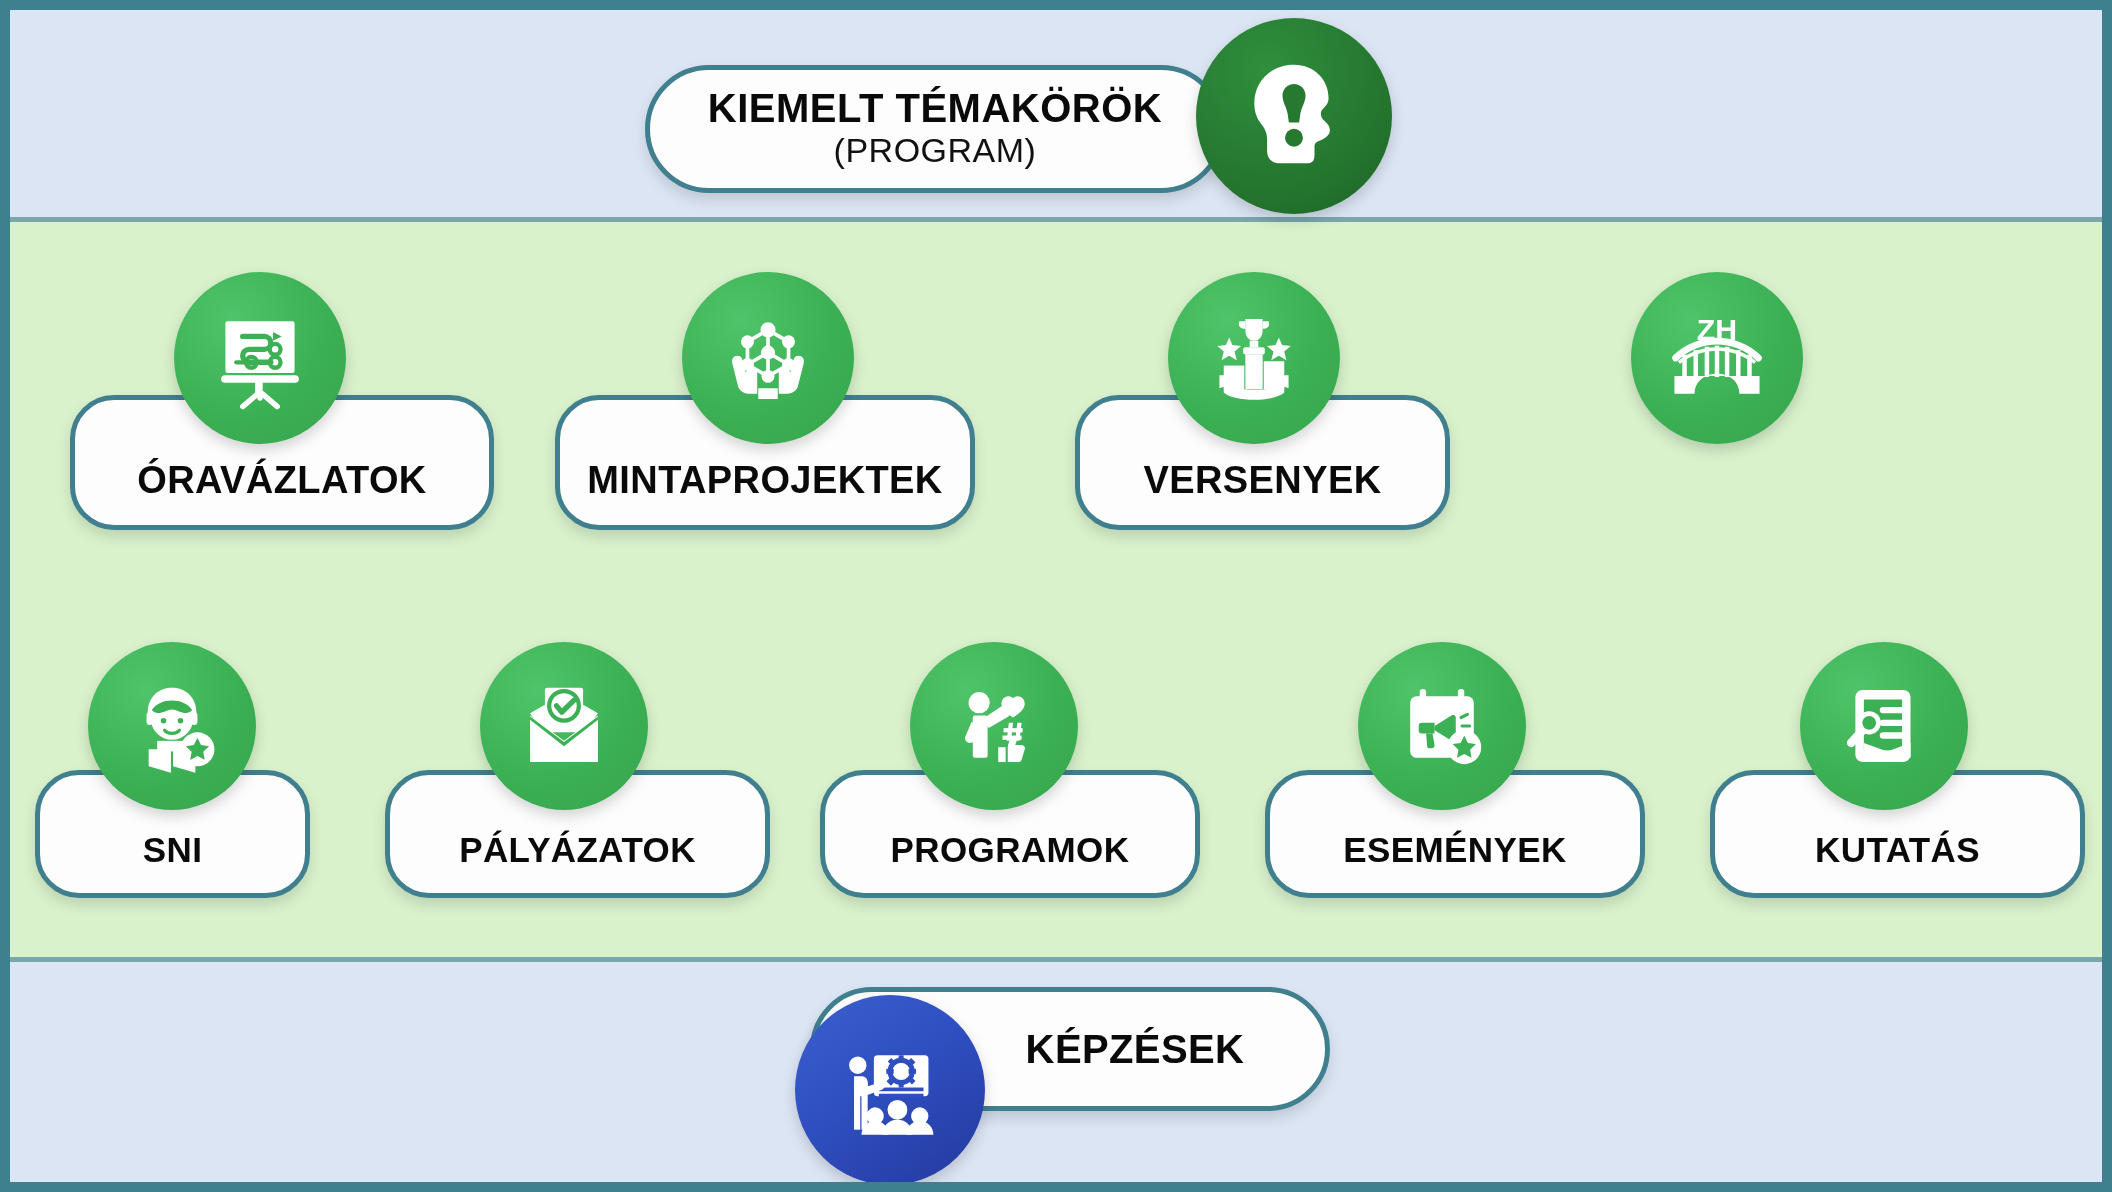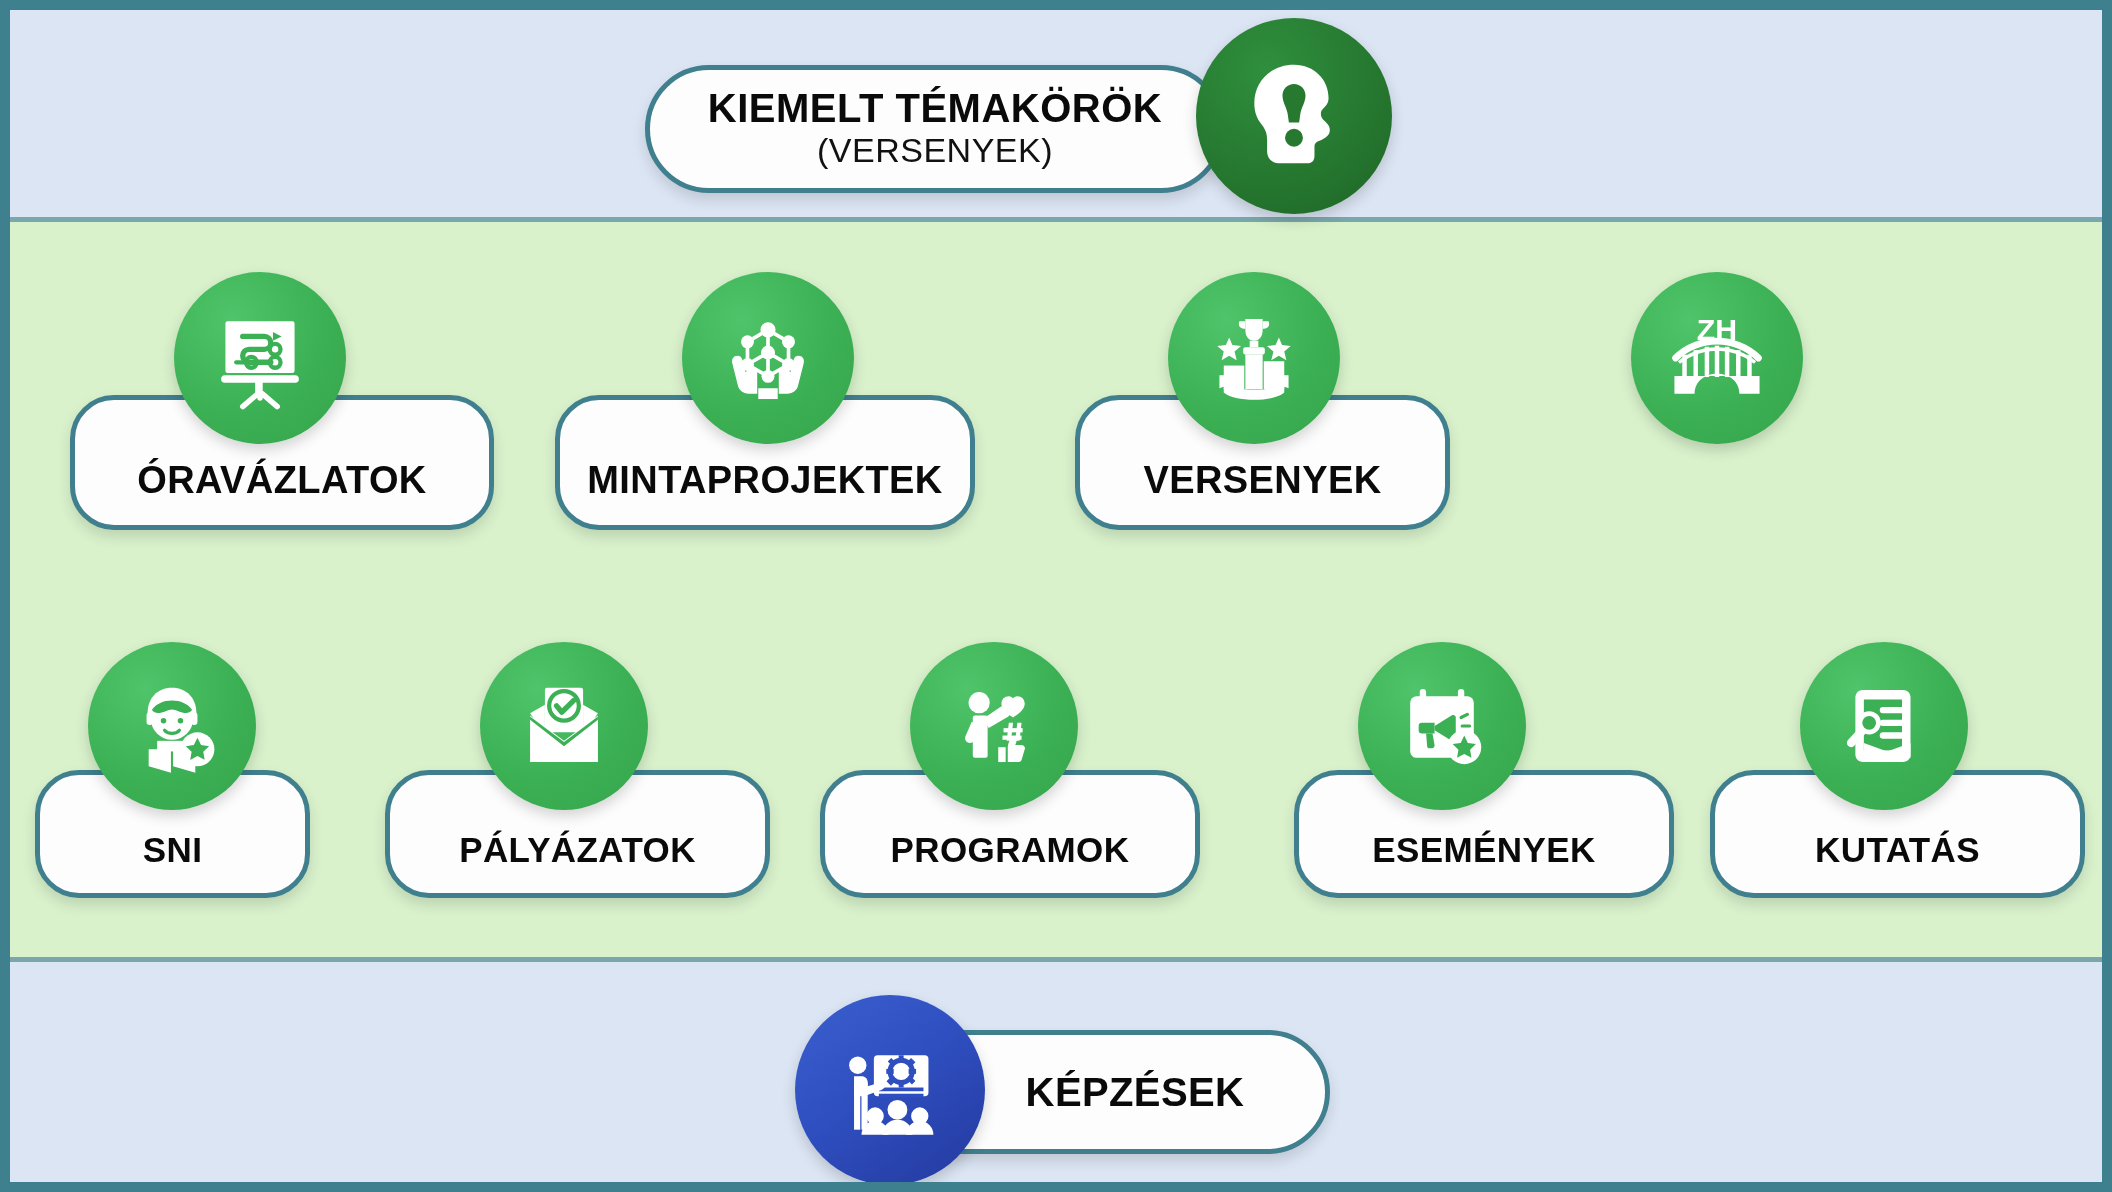--- a/index.html
+++ b/index.html
@@ -81,21 +81,21 @@
     white-space:nowrap;
   }
   .head-badge{
     left:1186px;top:8px;width:196px;height:196px;
     background:radial-gradient(circle at 36% 26%, #2f8f3d 0%, #25762f 60%, #1d6527 100%);
     z-index:6;
   }
 
   
   .foot-pill{
-    left:800px;top:1020px;width:520px;height:124px;
+    left:800px;top:977px;width:520px;height:124px;
     border-radius:62px;align-items:center;justify-content:center;
     z-index:2;
   }
   .foot-pill .label{padding-bottom:0;font-size:40px;padding-left:130px;}
   .foot-badge{
     left:785px;top:985px;width:190px;height:190px;
     background:linear-gradient(145deg,#3b5fd0 0%,#2f4fc0 45%,#24399e 100%);
     z-index:6;
   }
 
@@ -113,21 +113,21 @@
 <body>
 
 <div class="frame">
 
   <div class="band-top"></div>
   <div class="band-mid"></div>
   <div class="band-bot"></div>
 
   <div class="pill head-pill">
     <span class="head-line1">KIEMELT TÉMAKÖRÖK</span>
-    <span class="head-line2">(VERSENYEK)</span>
+    <span class="head-line2">(PROGRAM)</span>
   </div>
   <div class="badge head-badge">
     <svg width="128" height="128" viewBox="0 0 100 100">
       <path fill="#ffffff" d="M50 10c-18 0-31 13-31 30 0 7 2 12 6 17 3 4 4 7 4 12v9c0 5 4 9 9 9h22c4 0 6-2 6-6v-7c0-3 2-4 5-5 4-2 7-4 7-8 0-3-2-5-4-7-2-2-3-3-3-6 0-2 1-3 3-5 2-2 3-4 3-7C77 22 66 10 50 10z"></path>
       <path fill="#26792f" d="M50 25c-5 0-9 4-9 9 0 5 3 9 4 14l1 7h8l1-7c1-5 4-9 4-14 0-5-4-9-9-9z"></path>
       <circle fill="#26792f" cx="50" cy="67" r="7"></circle>
     </svg>
   </div>
 
   <div class="pill r1" style="left:60px;width:424px;">
@@ -256,21 +256,21 @@
         <path d="M64 47l-2 17h4l2-17z"></path>
           <path d="M72 47l-2 17h4l2-17z"></path>
         <path d="M59 52h18v4H59z"></path>
           <path d="M58 59h18v4H58z"></path>
       </g>
       <path fill="#fff" d="M54 70h7v14h-7z"></path>
       <path fill="#fff" d="M63 70c0-4 2-6 3-9 1-2 4-2 5 0 1 2 0 5-1 7h6c2 0 4 2 3 4l-3 10c-1 2-2 2-4 2H63z"></path>
     </svg>
   </div>
 
-  <div class="pill r2" style="left:1255px;width:380px;margin-left:29px;">
+  <div class="pill r2" style="left:1255px;width:380px;">
     <span class="label">ESEMÉNYEK</span>
   </div>
   <div class="badge badge-r2" style="left:1348px;">
     <svg width="106" height="106" viewBox="0 0 100 100">
       <rect x="29" y="15" width="6" height="16" rx="3" fill="#fff"></rect>
       <rect x="65" y="15" width="6" height="16" rx="3" fill="#fff"></rect>
       <rect x="20" y="22" width="60" height="58" rx="6" fill="#fff"></rect>
       <rect x="24" y="36" width="52" height="40" fill="#fff"></rect>
       <path fill="#3cb054" d="M43 50l16-10c2-1 4 0 4 2v20c0 2-2 3-4 2l-16-10z"></path>
       <path fill="#3cb054" d="M31 47h12v10H31c-2 0-3-1-3-3v-4c0-2 1-3 3-3z"></path>

